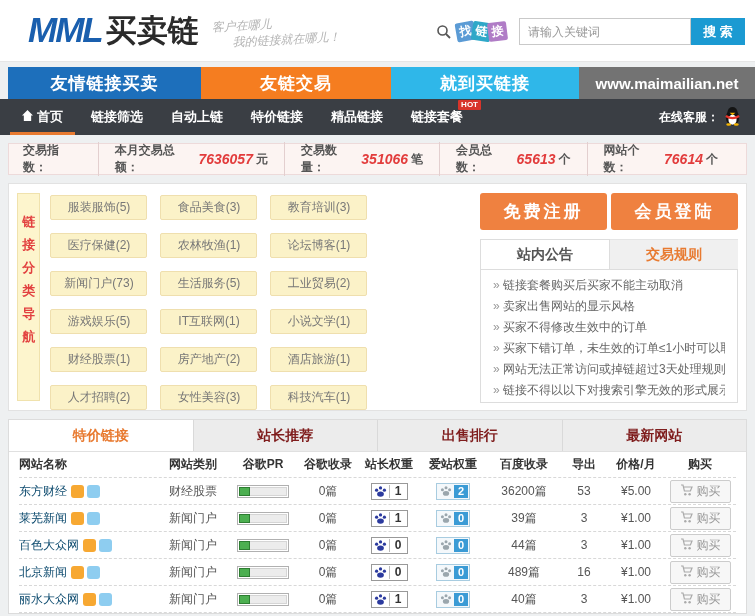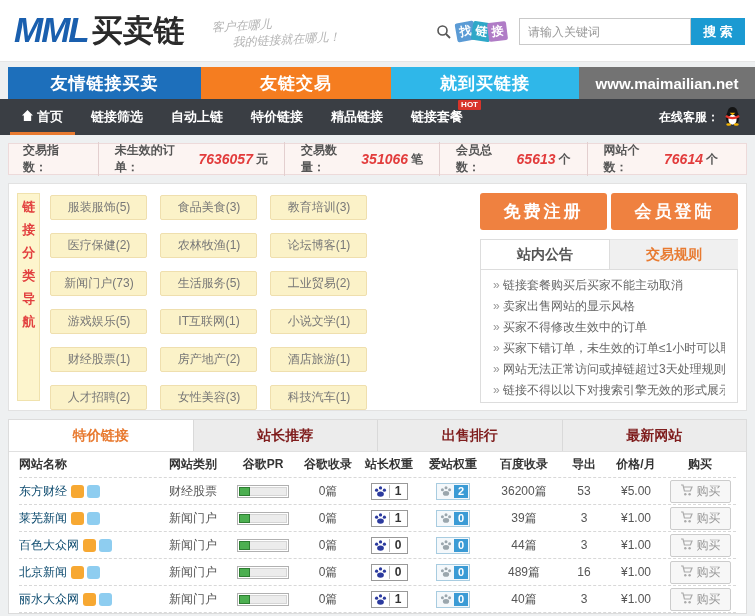--- a/index.html
+++ b/index.html
@@ -1,21 +1,21 @@
 <!DOCTYPE html>
 <html><head>
 <meta charset="utf-8">
 <style>
   * { margin:0; padding:0; box-sizing:border-box; }
   html,body { width:755px; height:616px; overflow:hidden; background:#eef0f1;
     font-family:"Liberation Sans","DejaVu Sans",sans-serif; }
 
   
   .header { height:62px; background:#fff; position:relative; border-bottom:1px solid #e6e6e6; }
-  .logo { position:absolute; left:14px; top:12px; display:flex; align-items:flex-end; }
+  .logo { position:absolute; left:28px; top:12px; display:flex; align-items:flex-end; }
   .logo-mml { font-style:italic; font-weight:bold; font-size:35px; color:#1a5fae;
     letter-spacing:-2px; line-height:36px; position:relative; }
   .logo-cn { font-size:31px; font-weight:bold; color:#2b2b2b; line-height:34px; margin-left:4px; }
   .slogan { position:absolute; left:212px; top:16px; color:#b5b5b5; font-size:12px;
     font-style:italic; transform:rotate(-3deg); line-height:16px; }
   .slogan .l2 { margin-left:20px; }
   .search { position:absolute; right:10px; top:18px; display:flex; align-items:center; }
   .search-glyph { margin-right:4px; display:flex; }
   .tag { width:19px; height:19px; color:#fff; font-size:12px; font-weight:bold;
     display:flex; align-items:center; justify-content:center; border-radius:2px; }
@@ -53,21 +53,21 @@
     display:flex; align-items:center; font-size:12px; color:#555; font-weight:bold;
     padding:0 12px; }
   .stat-group { display:flex; align-items:center; padding:0 16px; border-left:1px solid #e3cfcf; }
   .stat-group:first-child { border-left:none; padding-left:2px; }
   .stat-num { color:#e23c3c; font-style:italic; font-size:14px; margin:0 3px; }
 
   
   .main { margin:0 8px; background:#fff; border:1px solid #e2e2e2; display:flex;
     padding:9px 8px; height:228px; }
   .cat-side { width:24px; background:#fdf5cd; border:1px solid #f0e2ad; color:#e2403f;
-    font-weight:bold; font-size:13px; text-align:center; padding:1px 4px;
+    font-weight:bold; font-size:13px; text-align:center; padding:16px 4px;
     line-height:23px; word-break:break-all; }
   .cat-grid { display:flex; flex-wrap:wrap; width:444px; margin-left:10px;
     align-content:flex-start; padding-top:2px; }
   .cat-btn { width:97px; height:25px; line-height:23px; text-align:center;
     background:#fbf2c8; border:1px solid #efdfae; color:#777; font-size:12px;
     margin:0 13px 13px 0; border-radius:2px; cursor:pointer; white-space:nowrap; overflow:hidden; }
   .side-panel { width:258px; margin-left:2px; }
   .btn-row { display:flex; gap:4px; }
   .side-btn { flex:1; height:37px; background:#ef8140; color:#fff; font-size:17px;
     font-weight:bold; border:none; border-radius:3px; letter-spacing:3px; cursor:pointer; }
@@ -176,21 +176,21 @@
       </svg>
     </span>
   </div>
 </div>
 
 <div class="stats">
   <div class="stat-group">
       <span>交易指数：</span>
     </div>
   <div class="stat-group">
-    <span>未生效的订单：</span>
+    <span>本月交易总额：</span>
       <span class="stat-num">7636057</span>
       <span>元</span>
   </div>
   <div class="stat-group">
     <span>交易数量：</span>
       <span class="stat-num">351066</span>
       <span>笔</span>
   </div>
   <div class="stat-group">
     <span>会员总数：</span>

